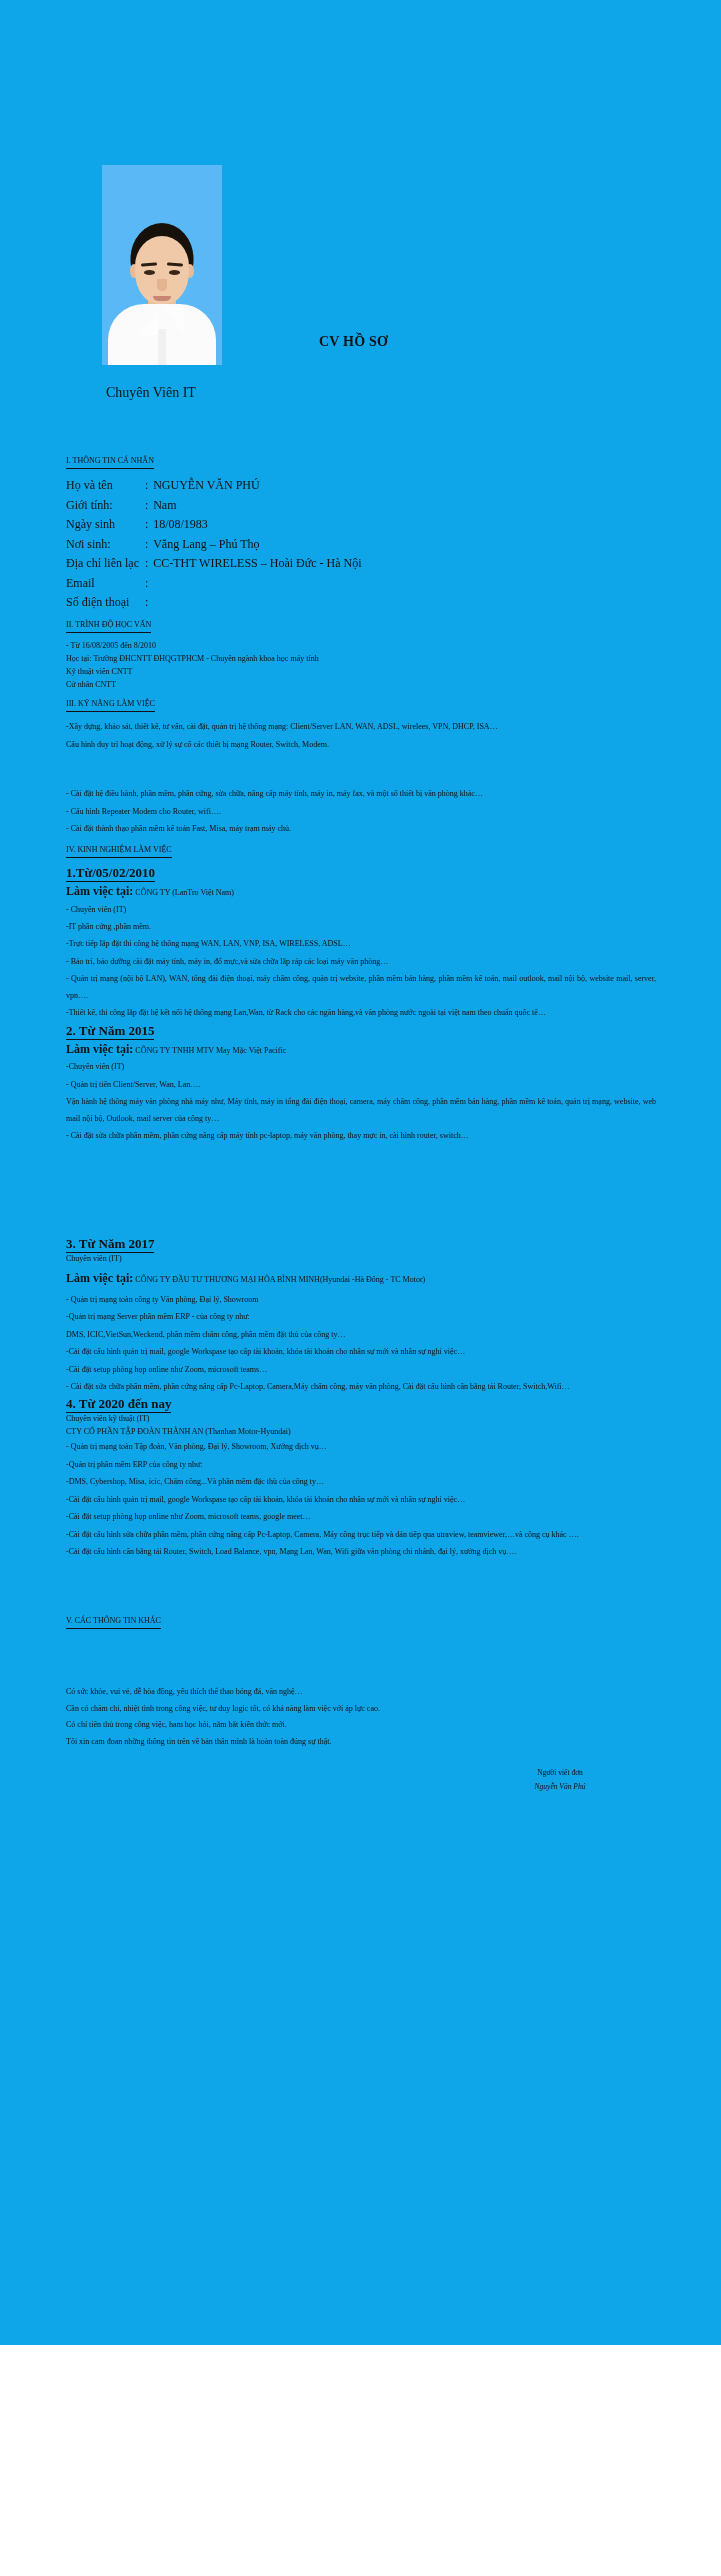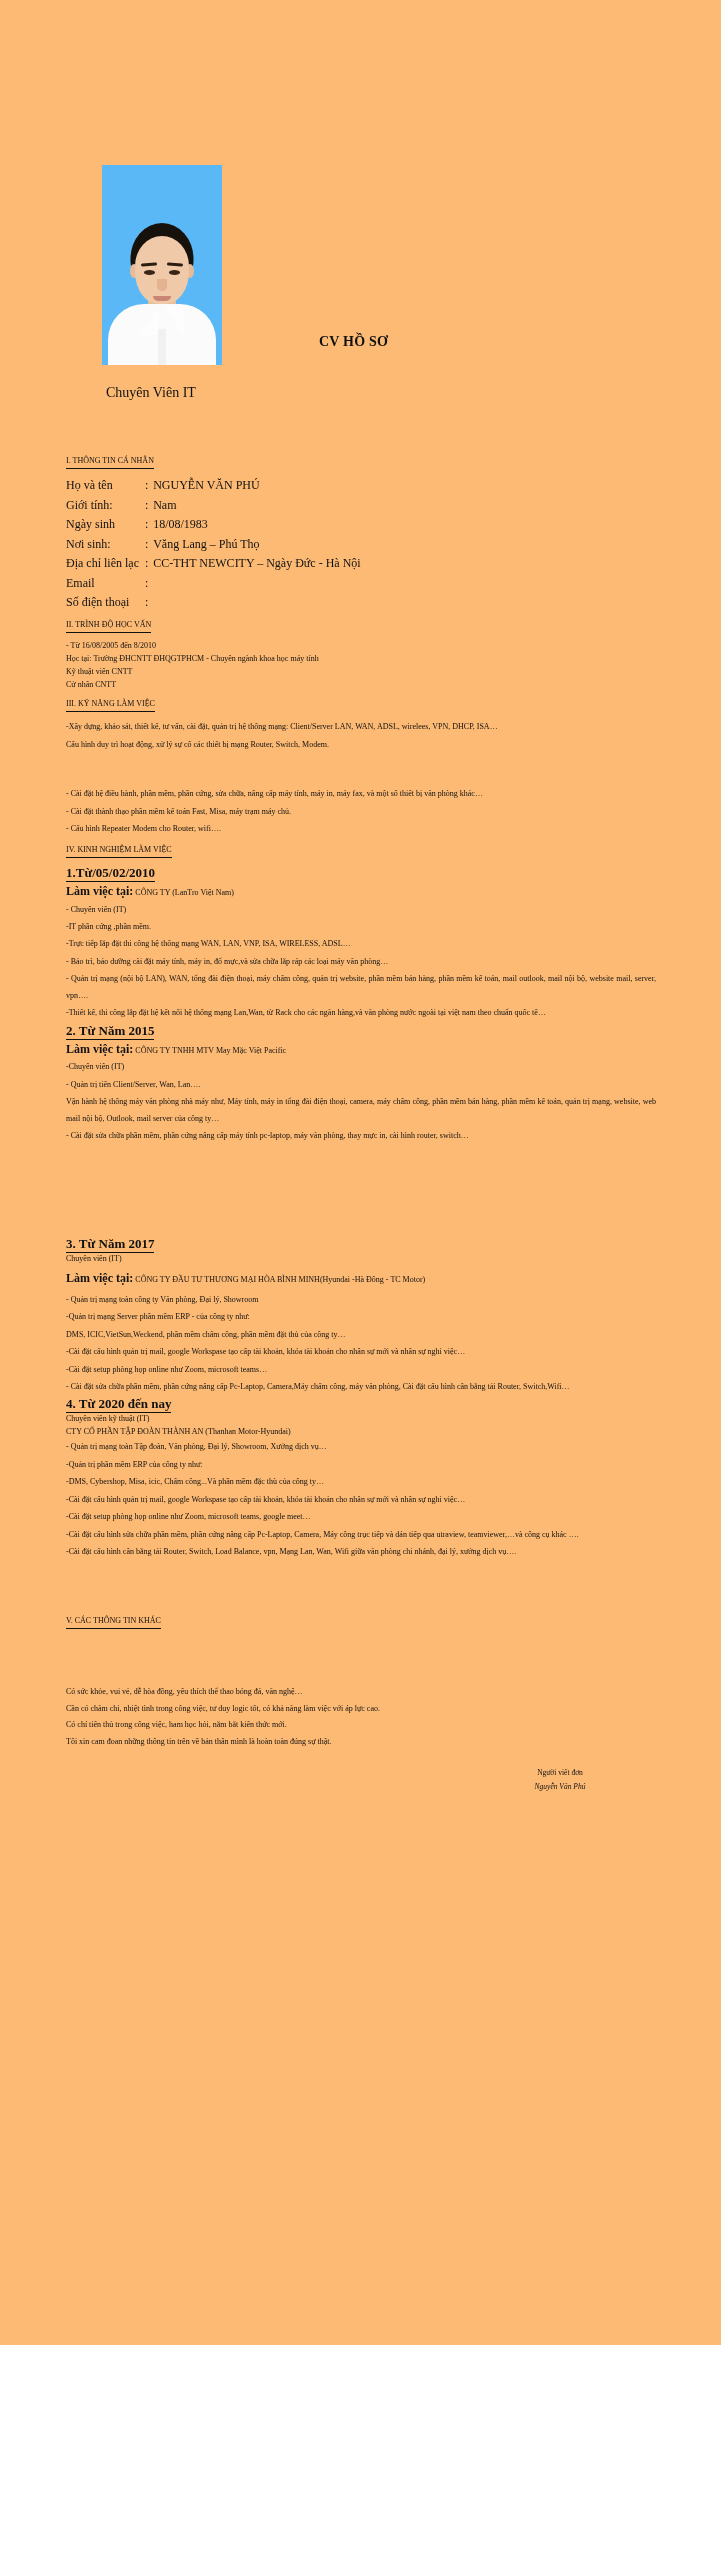--- a/index.html
+++ b/index.html
@@ -6,21 +6,21 @@
   html,body{margin:0;padding:0;background:#ffffff;}
   body{
     width:721px;
     font-family:"Liberation Serif","DejaVu Serif",serif;
     color:#111;
     -webkit-font-smoothing:antialiased;
   }
   .page{
     position:relative;
     width:721px;
-    background:#fdba74;
+    background:#0ea5e9;
     box-sizing:border-box;
   }
   
   .p1{height:1175px;padding:0;}
   .photo-wrap{
     position:absolute;
     left:102px;
     top:165px;
     width:120px;
     height:200px;
@@ -281,21 +281,21 @@
         <span class="info-value">18/08/1983</span>
       </div>
       <div class="info-row">
         <span class="info-label">Nơi sinh:</span>
         <span class="info-colon">:</span>
         <span class="info-value">Văng Lang – Phú Thọ</span>
       </div>
       <div class="info-row">
         <span class="info-label">Địa chỉ liên lạc</span>
         <span class="info-colon">:</span>
-        <span class="info-value">CC-THT NEWCITY – Ngày Đức - Hà Nội</span>
+        <span class="info-value">CC-THT WIRELESS – Hoài Đức - Hà Nội</span>
       </div>
       <div class="info-row">
         <span class="info-label">Email</span>
         <span class="info-colon">:</span>
         <span class="info-value"></span>
       </div>
       <div class="info-row">
         <span class="info-label">Số điện thoại</span>
         <span class="info-colon">:</span>
         <span class="info-value"></span>
@@ -312,22 +312,22 @@
 
     <div class="sec-h-wrap">
       <div class="sec-h">III. KỸ NĂNG LÀM VIỆC</div>
     </div>
     <p class="just">-Xây dựng, khảo sát, thiết kế, tư vấn, cài đặt, quản trị hệ thống mạng: Client/Server LAN, WAN, ADSL, wirelees, VPN, DHCP, ISA…</p>
     <p class="just">Cấu hình duy trì hoạt động, xử lý sự cố các thiết bị mạng  Router, Switch, Modem.</p>
 
     <div class="gap-l"></div>
 
     <p class="just">- Cài đặt hệ điều hành, phần mềm, phần cứng, sửa chữa, nâng cấp máy tính, máy in, máy fax, và một số thiết bị văn phòng khác…</p>
+    <p class="just">- Cấu hình Repeater Modem cho Router, wifi….</p>
     <p class="just">- Cài đặt thành thạo phần mềm kế toán Fast, Misa, máy trạm máy chủ.</p>
-    <p class="just">- Cấu hình Repeater Modem cho Router, wifi….</p>
 
     <div class="sec-h-wrap">
       <div class="sec-h">IV. KINH NGHIỆM LÀM VIỆC</div>
     </div>
 
     <div>
       <div class="job-h">1.Từ/05/02/2010</div>
       <p class="line">
         <span class="small-bold">Làm việc tại:</span>
         <span>CÔNG TY (LanTro Việt Nam)</span>

